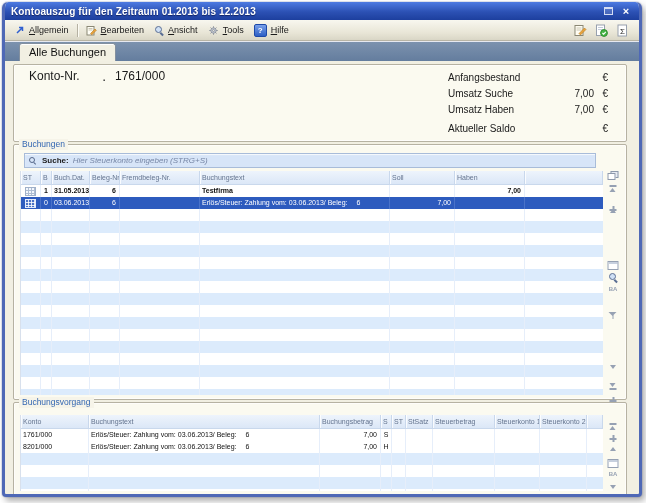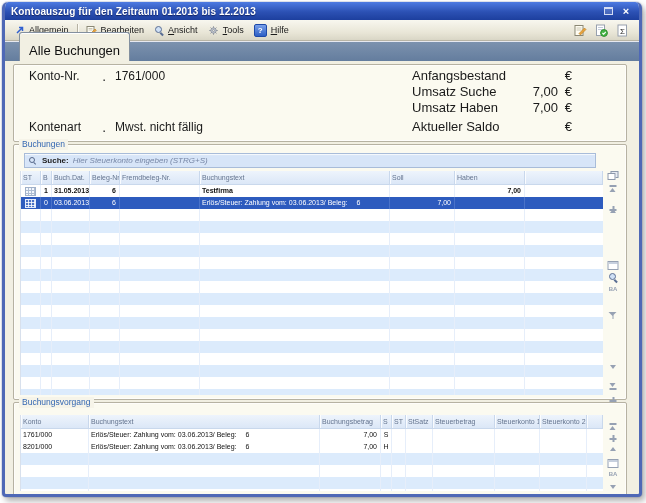--- a/index.html
+++ b/index.html
@@ -29,36 +29,36 @@
   .mright{margin-left:auto;display:flex;align-items:center;gap:8px;padding-right:5px}
   .help-ic{width:11px;height:11px;background:linear-gradient(#79a0ea,#2d5fc4);border:1px solid #1d49a8;
            border-radius:2px;color:#fff;font-size:8px;font-weight:bold;display:flex;align-items:center;justify-content:center}
   .help-ic::before{content:"?"}
   .magc{position:relative;width:10px;height:10px}
   .magc::before{content:"";position:absolute;left:1px;top:1px;width:5px;height:5px;border:1.5px solid #5b6f94;border-radius:50%;background:#cfe0f5}
   .magc::after{content:"";position:absolute;left:7px;top:7px;width:3.5px;height:1.6px;background:#5b6f94;transform:rotate(45deg);transform-origin:0 0}
   
   .tabstrip{height:19px;background:linear-gradient(#7c92ae,#647d9e);display:flex;align-items:flex-end;padding-left:14px;border-top:1px solid #e7e9ef}
   .tab{background:#f2f0e3;border:1px solid #83909f;border-bottom:none;border-radius:3px 3px 0 0;
-       font-size:13px;padding:10px 9px 3px;color:#111;box-shadow:inset 0 1px 0 #fff}
+       font-size:11px;padding:2px 9px 3px;color:#111;box-shadow:inset 0 1px 0 #fff}
   
   .content{position:relative;height:435px}
   .group{position:absolute;left:8px;right:12px;border:1px solid #b6b2a2;border-radius:2px;
          background:#fbfaf0;box-shadow:inset 0 0 0 1px rgba(255,255,255,.65)}
   .legend{position:absolute;top:-6px;left:5px;padding:0 3px;background:#f6f4e9;color:#3467b2;
           font-size:8.5px;line-height:11px;white-space:nowrap}
   .g1{top:3px;height:76px}
   .g2{top:83px;height:254px}
   .g3{top:341px;height:92px}
   
   .srow{position:absolute;left:15px;display:flex;align-items:flex-end;font-size:12px;color:#1a1a1a;height:11px;white-space:nowrap}
   .slabel{width:74px}
   .sbullet{width:12px;color:#444;font-size:6px}
   .sbullet::before{content:"\25AA"}
-  .srrow{position:absolute;left:398px;width:160px;display:flex;align-items:flex-end;font-size:13px;color:#1a1a1a;height:11px;white-space:nowrap}
+  .srrow{position:absolute;left:434px;width:160px;display:flex;align-items:flex-end;font-size:10px;color:#1a1a1a;height:11px;white-space:nowrap}
   .srlabel{flex:1}
   .srvalue{width:58px;text-align:right}
   .euro{width:14px;text-align:right}
   
   .searchbar{position:absolute;left:10px;right:30px;top:8px;height:13px;background:#d7e5f8;
              border:1px solid #a8bcd9;display:flex;align-items:center;gap:4px;padding:0 4px;
              font-size:8px;color:#222;box-shadow:inset 0 1px 1px rgba(255,255,255,.8)}
   .searchbar b{font-weight:bold}
   .searchbar i{color:#7787a6}
   .mag{position:relative;width:9px;height:9px}
@@ -202,25 +202,20 @@
   </div>
 
   <div class="content">
 
     <div class="group g1">
       <div class="srow" style="top:7px">
         <span class="slabel">Konto-Nr.</span>
         <span class="sbullet"></span>
         <span class="svalue">1761/000</span>
       </div>
-      <div class="srow" style="top:58px">
-        <span class="slabel">Kontenart</span>
-        <span class="sbullet"></span>
-        <span class="svalue">Mwst. nicht fällig</span>
-      </div>
       <div class="srrow" style="top:7px">
         <span class="srlabel">Anfangsbestand</span>
         <span class="srvalue"></span>
         <span class="euro">€</span>
       </div>
       <div class="srrow" style="top:23px">
         <span class="srlabel">Umsatz Suche</span>
         <span class="srvalue">7,00</span>
         <span class="euro">€</span>
       </div>

